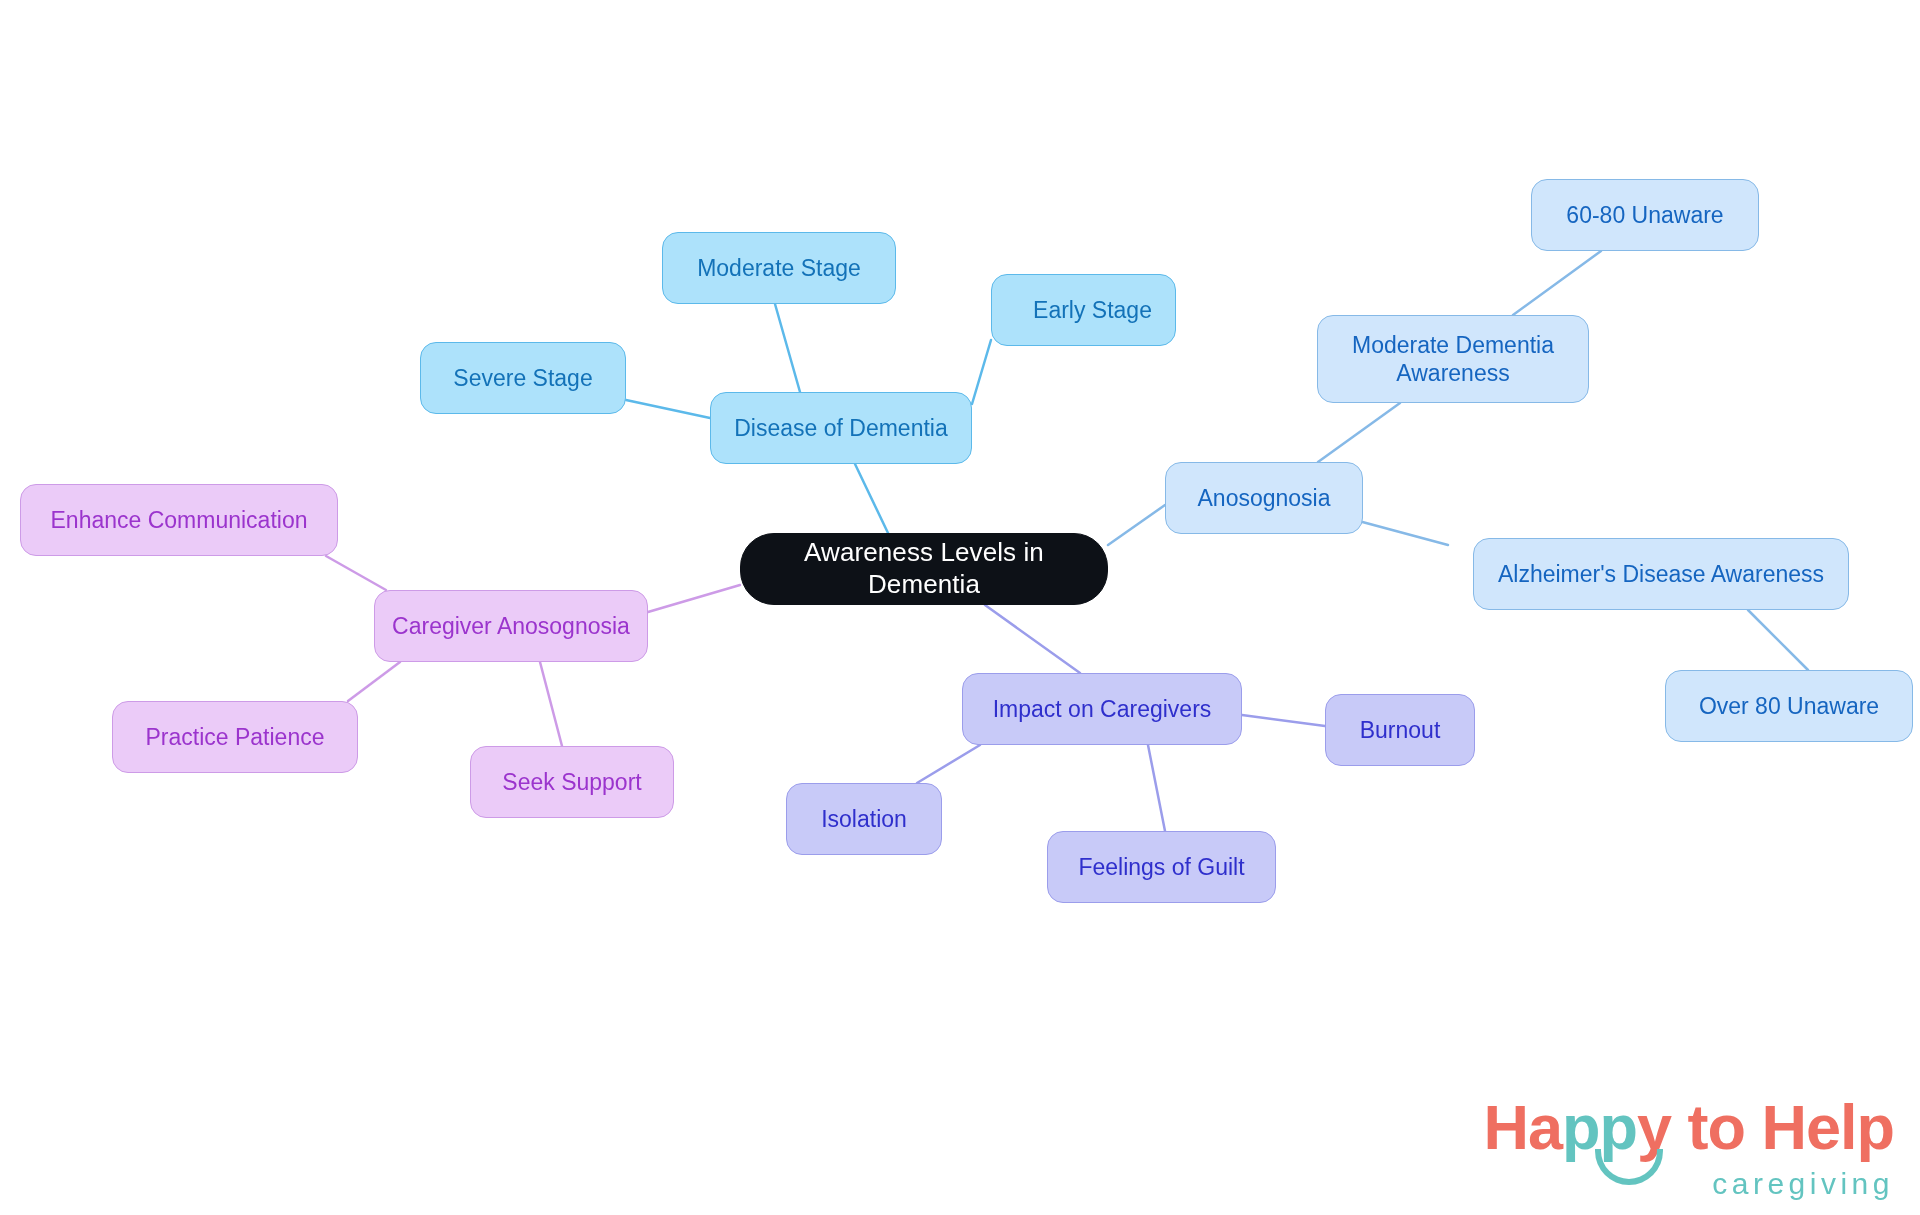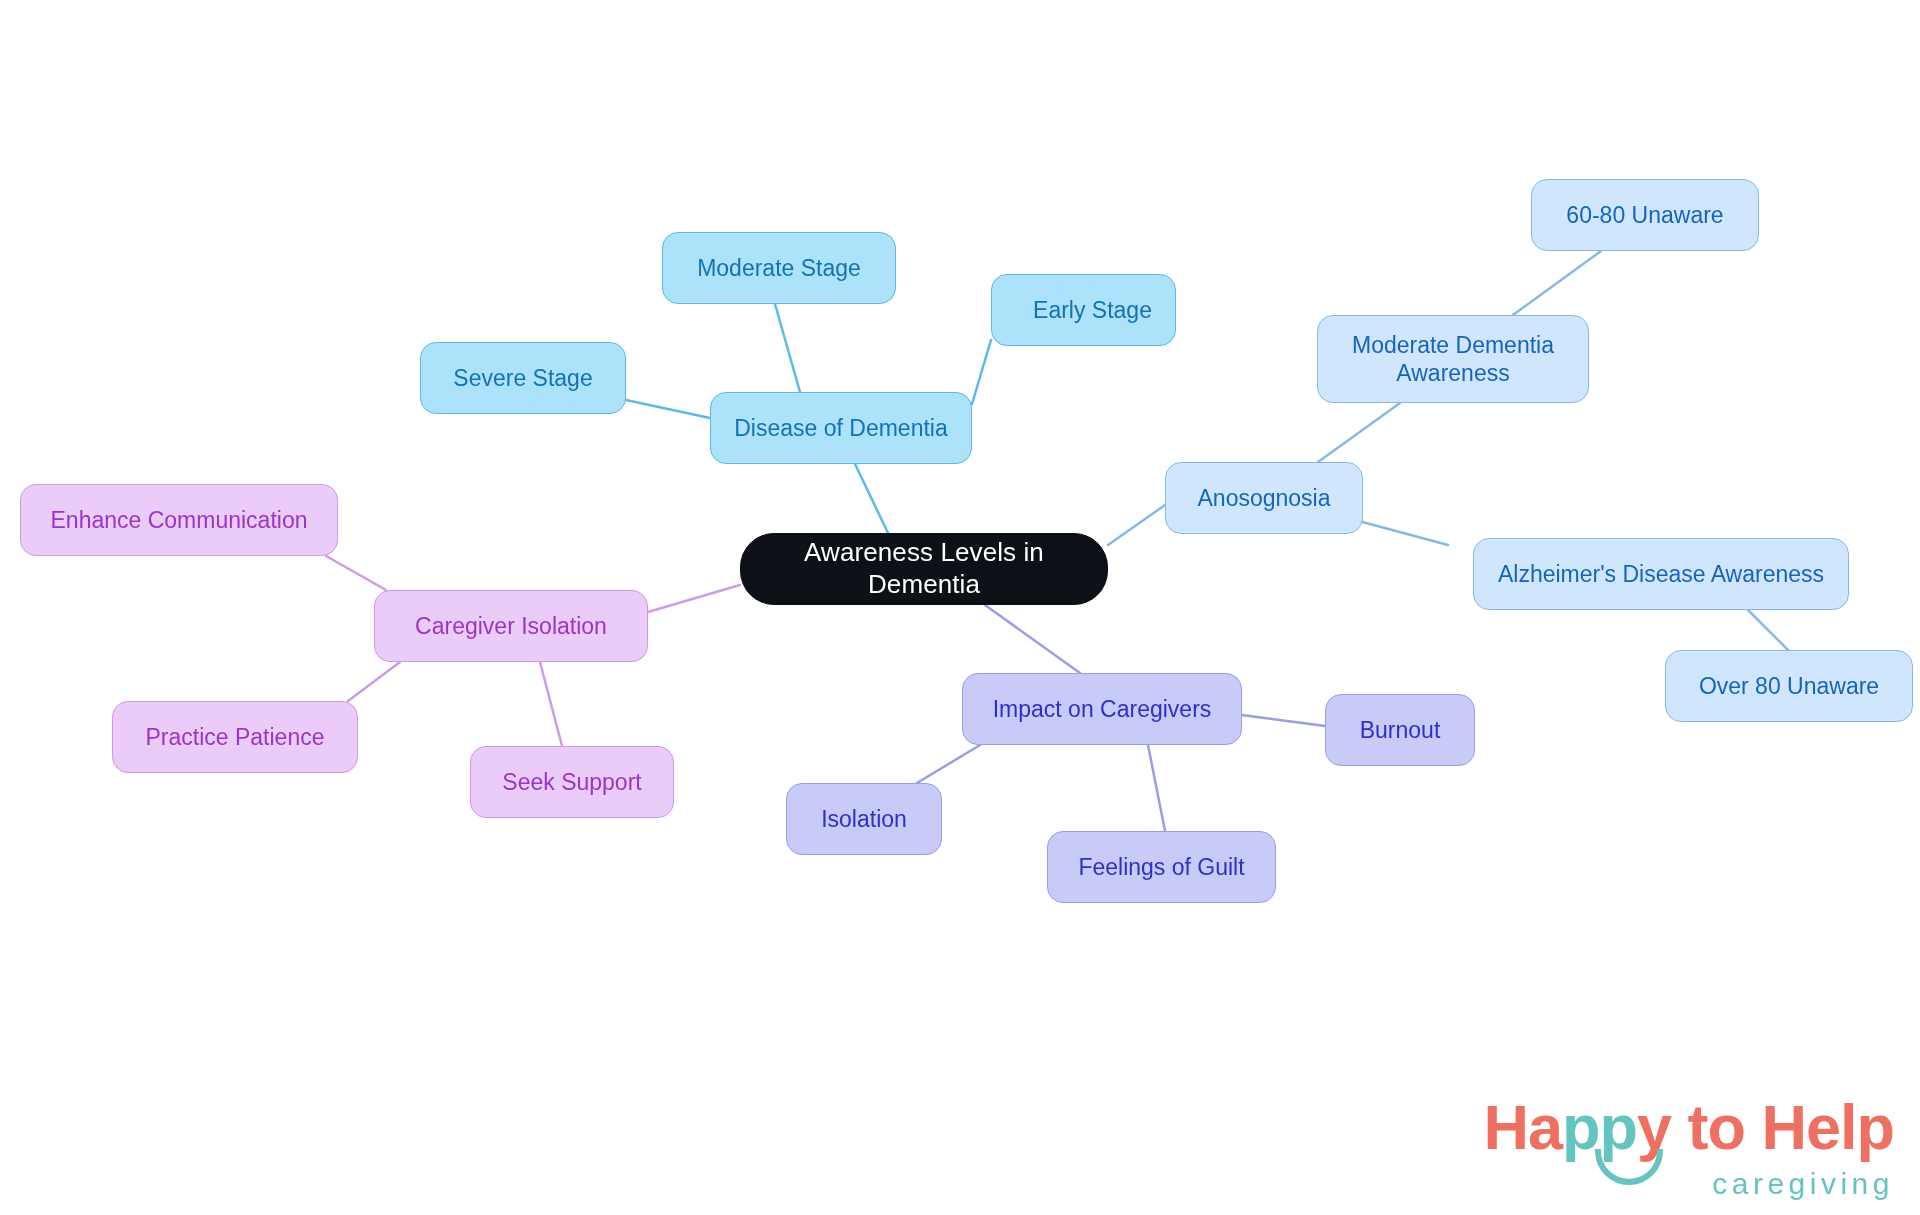--- a/index.html
+++ b/index.html
@@ -141,26 +141,26 @@
       <div class="node root" style="left: 740px; top: 533px; width: 368px; height: 72px;">Awareness Levels in Dementia</div>
       <div class="node blue-strong" style="left: 710px; top: 392px; width: 262px; height: 72px;">Disease of Dementia</div>
       <div class="node blue-strong" style="left: 662px; top: 232px; width: 234px; height: 72px;">Moderate Stage</div>
       <div class="node blue-strong" style="left: 991px; top: 274px; width: 185px; height: 72px; padding-left: 32px;">Early Stage</div>
       <div class="node blue-strong" style="left: 420px; top: 342px; width: 206px; height: 72px;">Severe Stage</div>
       <div class="node blue-soft" style="left: 1165px; top: 462px; width: 198px; height: 72px; text-align: right;">Anosognosia</div>
       <div class="node blue-soft" style="left: 1317px; top: 315px; width: 272px; height: 88px;">Moderate Dementia
 Awareness</div>
       <div class="node blue-soft" style="left: 1531px; top: 179px; width: 228px; height: 72px;">60-80 Unaware</div>
       <div class="node blue-soft" style="left: 1441px; top: 538px; width: 376px; height: 72px; margin-left: 32px;">Alzheimer's Disease Awareness</div>
-      <div class="node blue-soft" style="left: 1665px; top: 650px; width: 248px; height: 72px;">Over 80 Unaware</div>
+      <div class="node blue-soft" style="left: 1665px; top: 670px; width: 248px; height: 72px;">Over 80 Unaware</div>
       <div class="node violet" style="left: 962px; top: 673px; width: 280px; height: 72px;">Impact on Caregivers</div>
       <div class="node violet" style="left: 1325px; top: 694px; width: 150px; height: 72px;">Burnout</div>
       <div class="node violet" style="left: 786px; top: 783px; width: 156px; height: 72px;">Isolation</div>
       <div class="node violet" style="left: 1047px; top: 831px; width: 229px; height: 72px;">Feelings of Guilt</div>
-      <div class="node pink" style="left: 374px; top: 590px; width: 274px; height: 72px;">Caregiver Isolation</div>
+      <div class="node pink" style="left: 374px; top: 590px; width: 274px; height: 72px;">Caregiver Anosognosia</div>
       <div class="node pink" style="left: 20px; top: 484px; width: 318px; height: 72px;">Enhance Communication</div>
       <div class="node pink" style="left: 112px; top: 701px; width: 246px; height: 72px;">Practice Patience</div>
       <div class="node pink" style="left: 470px; top: 746px; width: 204px; height: 72px;">Seek Support</div>
     </div>
 
   <div id="logo">
     <div class="wordmark"><span class="salmon">Ha</span><span class="teal">pp</span><span class="salmon">y</span><span class="salmon"> to Help</span><span class="smile"></span></div>
     <div class="tagline">caregiving</div>
   </div>
 

